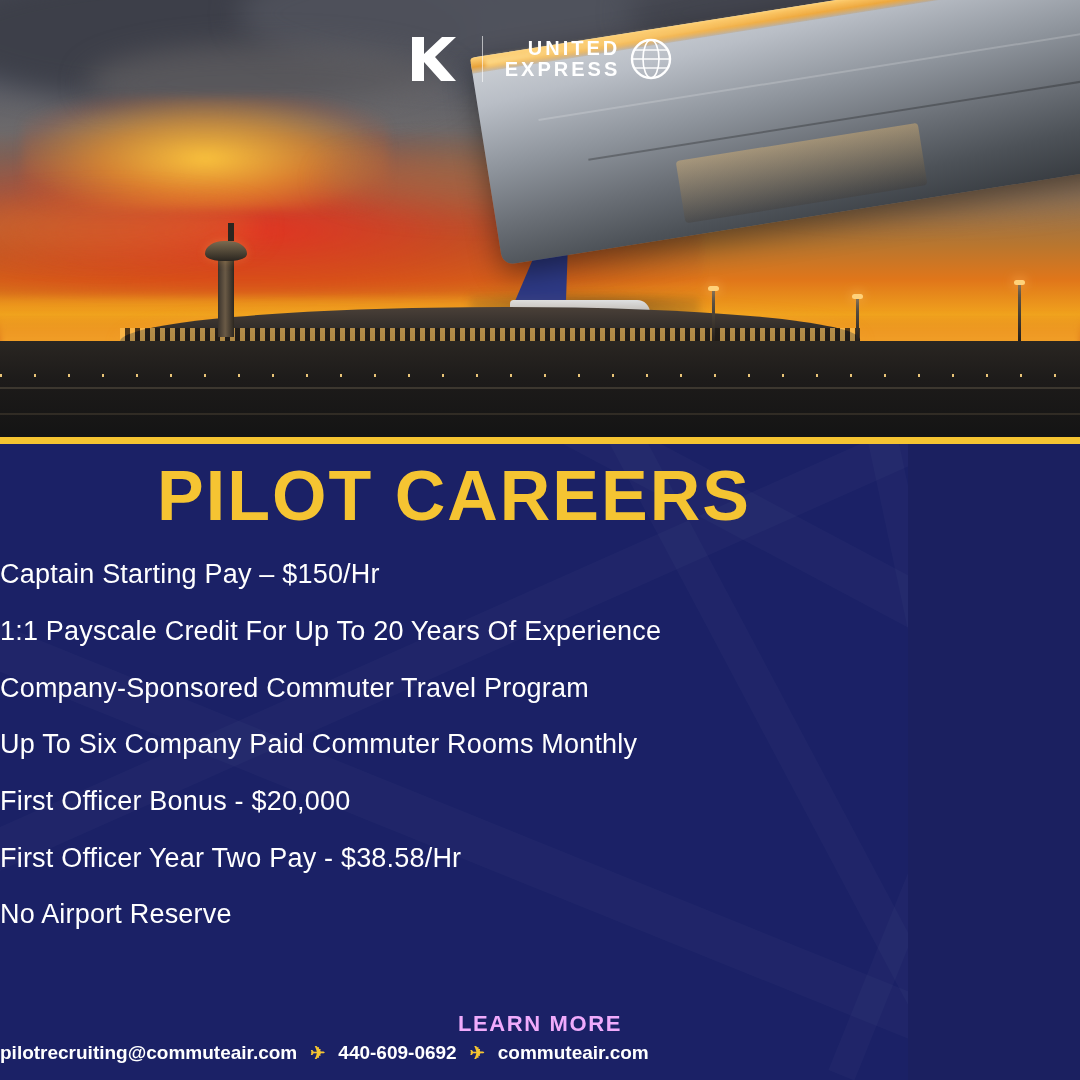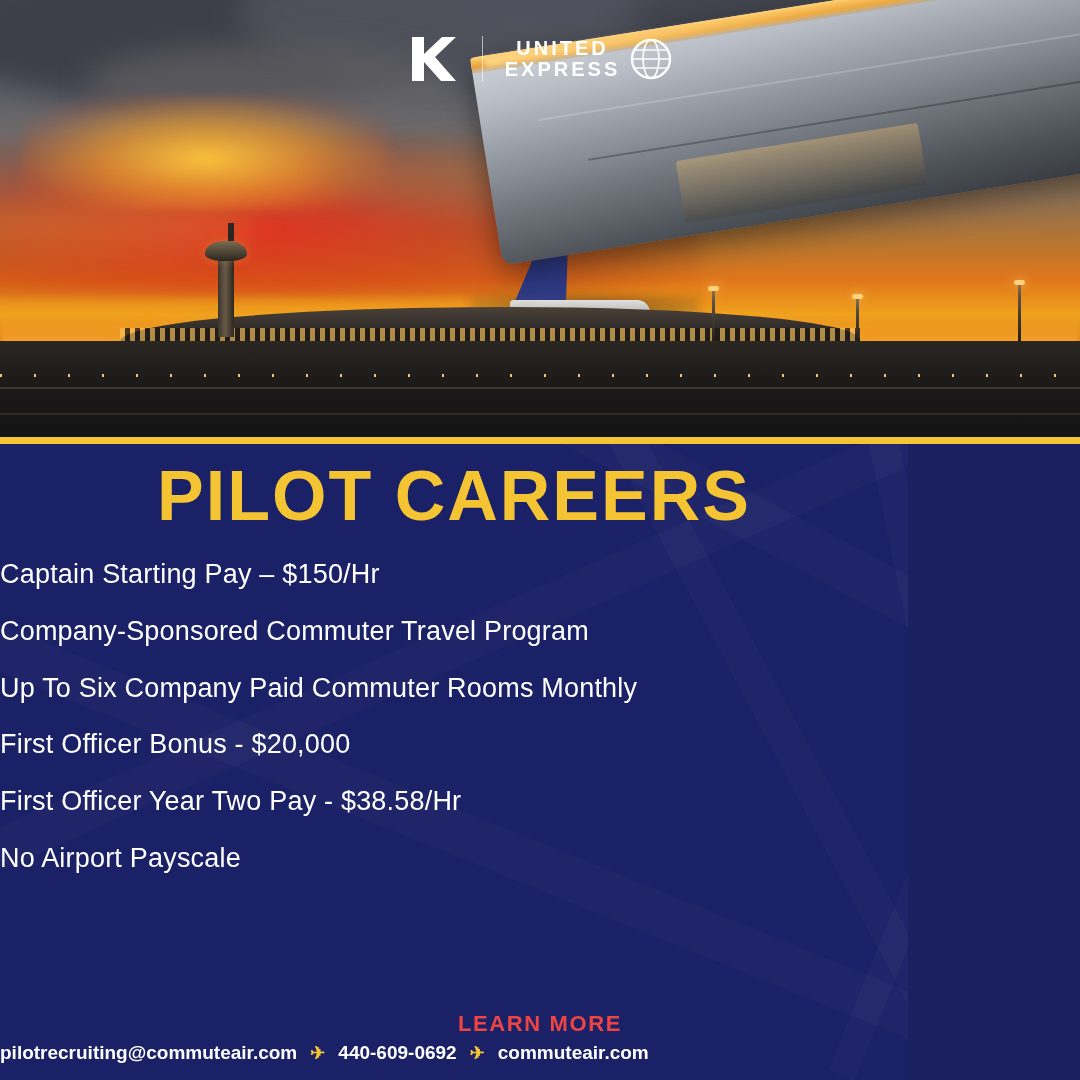--- a/index.html
+++ b/index.html
@@ -269,21 +269,21 @@
     width: 1px; height: 46px;
     background: rgba(255,255,255,0.6);
   }
   .ua-wrap { display: flex; align-items: center; gap: 10px; }
   .ua-text {
     color: #fff;
     font-weight: 700;
     font-size: 20px;
     letter-spacing: 3px;
     line-height: 1.05;
-    text-align: center;
+    text-align: right;
   }
   .ua-globe { width: 42px; height: 42px; flex: none; }
 
   
   .panel {
     position: absolute;
     top: 444px; left: 0;
     width: 908px; height: 636px;
     background: #1b2166;
     overflow: hidden;
@@ -320,21 +320,21 @@
   }
 
   
   .footer {
     position: absolute;
     left: 0; bottom: 16px;
     width: 1080px;
     text-align: center;
   }
   .learn-more {
-    color: #ef4444;
+    color: #f0abfc;
     font-size: 22px;
     font-weight: 700;
     letter-spacing: 1.6px;
     margin-bottom: 5px;
   }
   .contact-row {
     display: flex; align-items: center; justify-content: flex-start;
     gap: 13px;
     color: #ffffff;
     font-size: 19px;
@@ -425,25 +425,26 @@
       <div class="stripe" style="left:120px; top:60px; width:1100px; height:34px; transform:rotate(62deg);"></div>
       <div class="stripe" style="left:420px; top:-80px; width:900px; height:30px; transform:rotate(78deg);"></div>
       <div class="stripe" style="left:-260px; top:380px; width:1500px; height:44px; transform:rotate(22deg);"></div>
       <div class="stripe" style="left:560px; top:200px; width:900px; height:28px; transform:rotate(-68deg);"></div>
     </div>
 
     <h1 class="headline">PILOT CAREERS</h1>
 
     <div class="bullets">
       <div class="bullet">Captain Starting Pay – $150/Hr</div>
+      <div class="bullet">1:1 Payscale Credit For Up To 20 Years Of Experience</div>
       <div class="bullet">Company-Sponsored Commuter Travel Program</div>
       <div class="bullet">Up To Six Company Paid Commuter Rooms Monthly</div>
       <div class="bullet">First Officer Bonus - $20,000</div>
       <div class="bullet">First Officer Year Two Pay - $38.58/Hr</div>
-      <div class="bullet">No Airport Payscale</div>
+      <div class="bullet">No Airport Reserve</div>
     </div>
 
     <div class="footer">
       <div class="learn-more">LEARN MORE</div>
       <div class="contact-row">
         <span>pilotrecruiting@commuteair.com</span>
         <span class="plane-icon">✈</span>
         <span>440-609-0692</span>
         <span class="plane-icon">✈</span>
         <span>commuteair.com</span>

